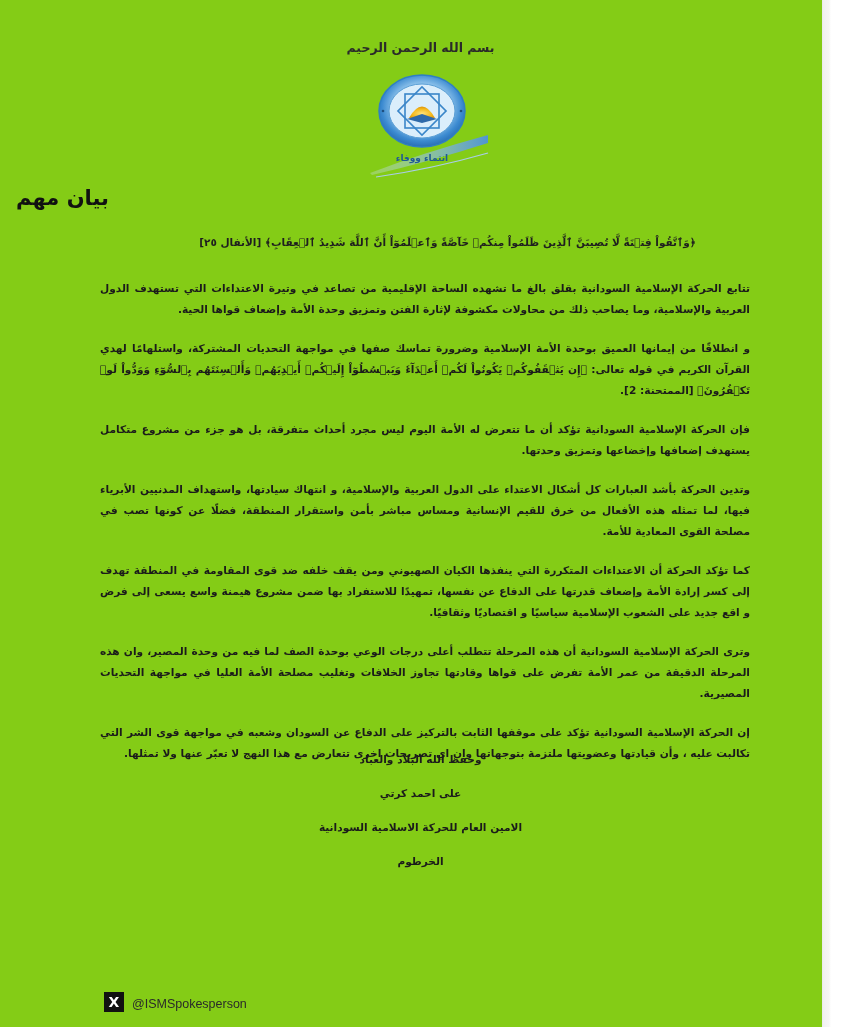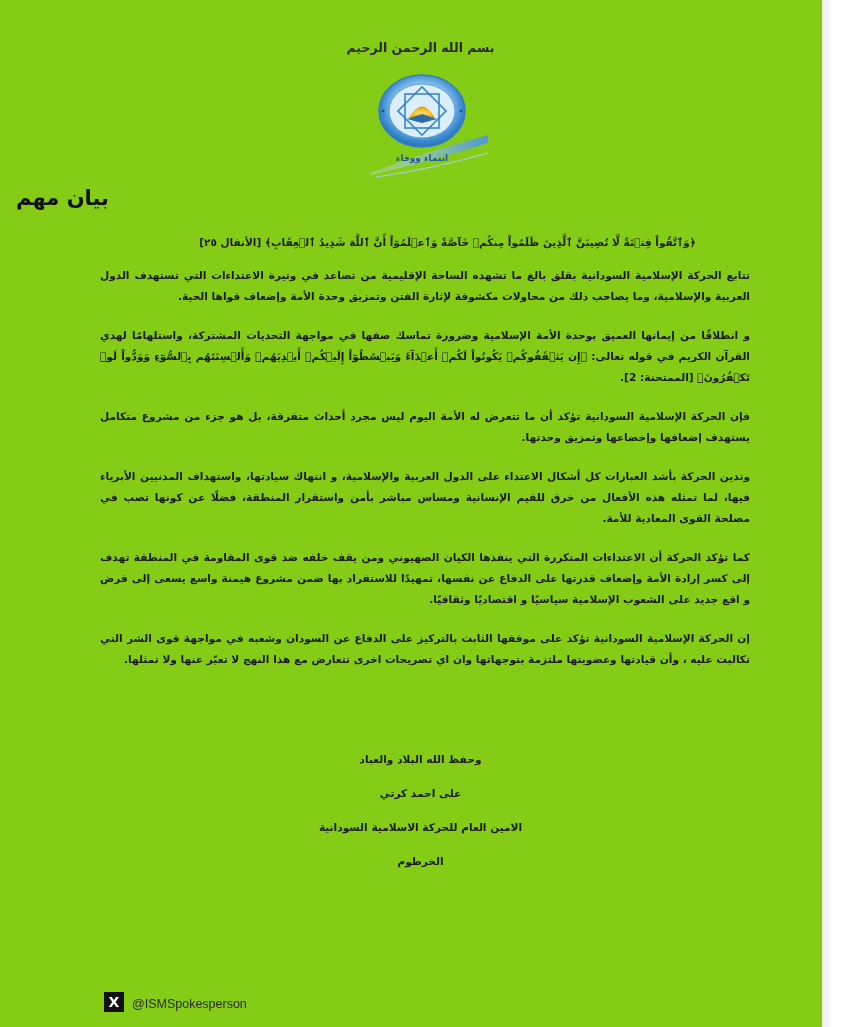--- a/index.html
+++ b/index.html
@@ -79,21 +79,21 @@
       width: 650px;
       top: 265px;
       direction: rtl;
       text-align: justify;
       text-align-last: right;
     }
     .para {
       font-size: 10.6px;
       font-weight: bold;
       line-height: 21px;
-      margin: 0 0 18px 0;
+      margin: 13px 0 18px 0;
       color: #1b1b1b;
     }
     .signature {
       position: absolute;
       top: 750px;
       left: 0;
       width: 841px;
       direction: rtl;
       text-align: center;
     }
@@ -190,20 +190,21 @@
   <div class="title">بيان مهم</div>
 
   <div class="verse">﴿وَٱتَّقُواْ فِتۡنَةً لَّا تُصِيبَنَّ ٱلَّذِينَ ظَلَمُواْ مِنكُمۡ خَآصَّةً وَٱعۡلَمُوٓاْ أَنَّ ٱللَّهَ شَدِيدُ ٱلۡعِقَابِ﴾ [الأنفال ٢٥]</div>
 
   <div class="body">
     <p class="para">تتابع الحركة الإسلامية السودانية بقلق بالغ ما تشهده الساحة الإقليمية من تصاعد في وتيرة الاعتداءات التي تستهدف الدول العربية والإسلامية، وما يصاحب ذلك من محاولات مكشوفة لإثارة الفتن وتمزيق وحدة الأمة وإضعاف قواها الحية.</p>
     <p class="para">و انطلاقًا من إيمانها العميق بوحدة الأمة الإسلامية وضرورة تماسك صفها في مواجهة التحديات المشتركة، واستلهامًا لهدي القرآن الكريم في قوله تعالى: ﴿إِن يَثۡقَفُوكُمۡ يَكُونُواْ لَكُمۡ أَعۡدَآءٗ وَيَبۡسُطُوٓاْ إِلَيۡكُمۡ أَيۡدِيَهُمۡ وَأَلۡسِنَتَهُم بِٱلسُّوٓءِ وَوَدُّواْ لَوۡ تَكۡفُرُونَ﴾ [الممتحنة: 2].</p>
     <p class="para">فإن الحركة الإسلامية السودانية تؤكد أن ما تتعرض له الأمة اليوم ليس مجرد أحداث متفرقة، بل هو جزء من مشروع متكامل يستهدف إضعافها وإخضاعها وتمزيق وحدتها.</p>
     <p class="para">وتدين الحركة بأشد العبارات كل أشكال الاعتداء على الدول العربية والإسلامية، و انتهاك سيادتها، واستهداف المدنيين الأبرياء فيها، لما تمثله هذه الأفعال من خرق للقيم الإنسانية ومساس مباشر بأمن واستقرار المنطقة، فضلًا عن كونها تصب في مصلحة القوى المعادية للأمة.</p>
     <p class="para">كما تؤكد الحركة أن الاعتداءات المتكررة التي ينفذها الكيان الصهيوني ومن يقف خلفه ضد قوى المقاومة في المنطقة تهدف إلى كسر إرادة الأمة وإضعاف قدرتها على الدفاع عن نفسها، تمهيدًا للاستفراد بها ضمن مشروع هيمنة واسع يسعى إلى فرض و اقع جديد على الشعوب الإسلامية سياسيًا و اقتصاديًا وثقافيًا.</p>
+    <p class="para">وترى الحركة الإسلامية السودانية أن هذه المرحلة تتطلب أعلى درجات الوعي بوحدة الصف لما فيه من  وحدة المصير، وان هذه المرحلة الدقيقة من عمر الأمة تفرض على قواها وقادتها تجاوز الخلافات وتغليب مصلحة الأمة العليا في مواجهة التحديات المصيرية.</p>
     <p class="para">إن الحركة الإسلامية السودانية تؤكد على موقفها الثابت بالتركيز على الدفاع عن السودان وشعبه في مواجهة قوى الشر التي تكالبت عليه ، وأن قيادتها وعضويتها ملتزمة بتوجهاتها  وان اي تصريحات  اخرى تتعارض مع هذا النهج لا تعبّر عنها ولا تمثلها.</p>
   </div>
 
   <div class="signature">
     <div class="sig-line">وحفظ الله البلاد والعباد</div>
     <div class="sig-line">على احمد كرتي</div>
     <div class="sig-line">الامين العام للحركة الاسلامية السودانية</div>
     <div class="sig-line">الخرطوم</div>
   </div>
 

